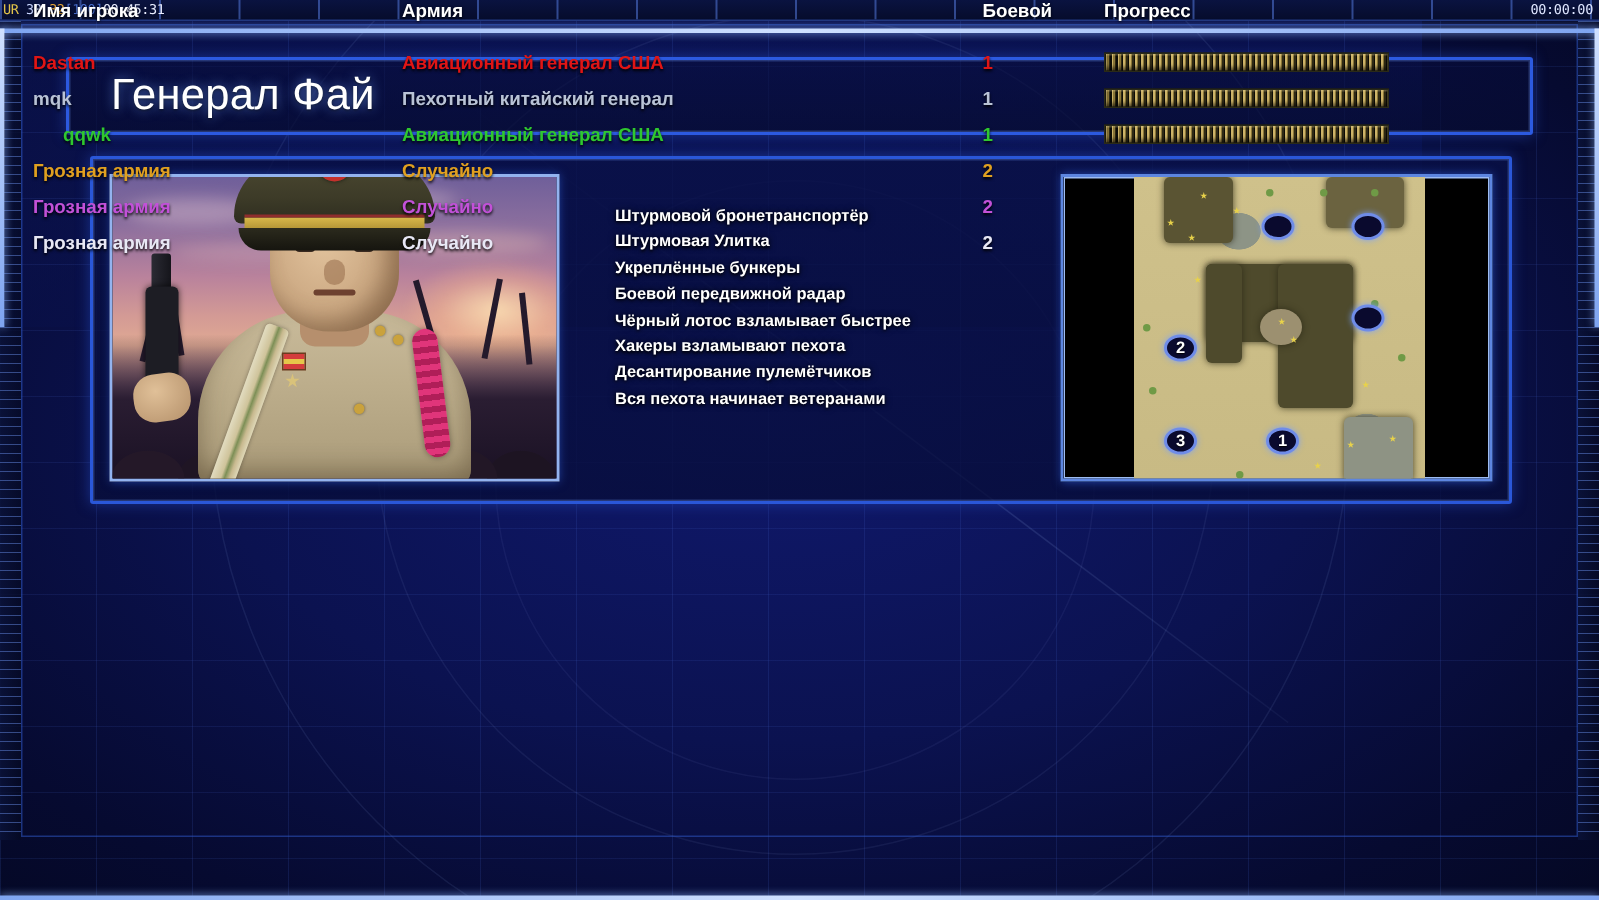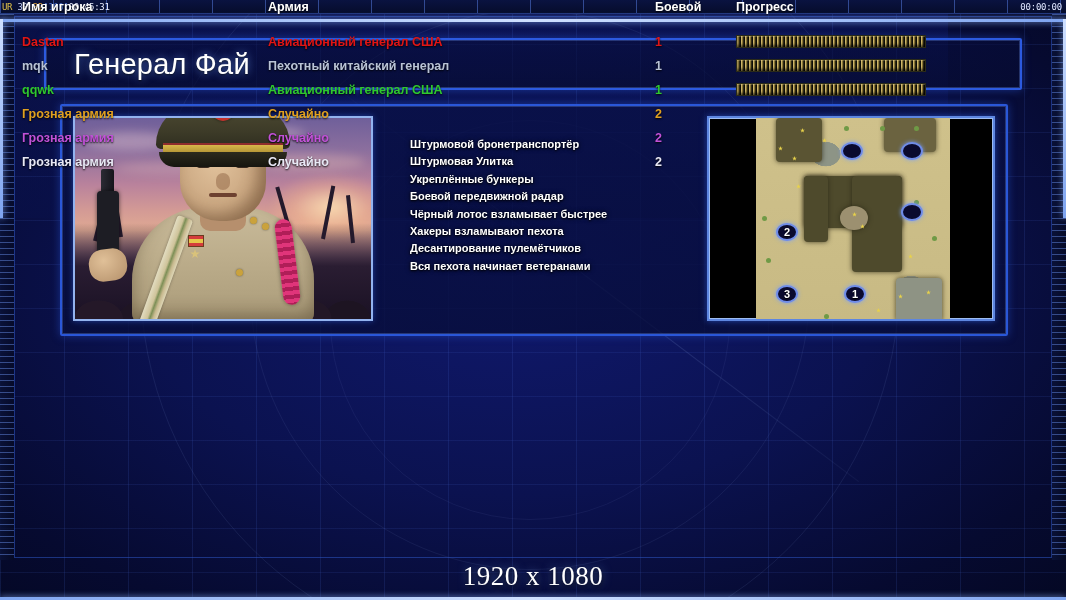--- a/index.html
+++ b/index.html
@@ -507,21 +507,21 @@
         </div>
         <div class="prow" style="top: 54px; padding-left: 33px;">
           <div class="cell col-name" style="color: rgb(185, 195, 214);">mqk</div>
           <div class="cell col-army" style="color: rgb(185, 195, 214);">Пехотный китайский генерал</div>
           <div class="cell col-team" style="color: rgb(185, 195, 214);">1</div>
           <div class="bar">
             <div class="fill" style="width: 100%;"></div>
           </div>
         </div>
         <div class="prow" style="top: 78px;">
-          <div class="cell col-name" style="color: rgb(47, 200, 47);">qqwk</div>
+          <div class="cell col-name" style="color: rgb(47, 200, 47); margin-left: 20px;">qqwk</div>
           <div class="cell col-army" style="color: rgb(47, 200, 47);">Авиационный генерал США</div>
           <div class="cell col-team" style="color: rgb(47, 200, 47);">1</div>
           <div class="bar">
             <div class="fill" style="width: 100%;"></div>
           </div>
         </div>
         <div class="prow" style="top: 102px;">
           <div class="cell col-name" style="color: rgb(224, 160, 32);">Грозная армия</div>
           <div class="cell col-army" style="color: rgb(224, 160, 32);">Случайно</div>
           <div class="cell col-team" style="color: rgb(224, 160, 32);">2</div>
@@ -532,14 +532,13 @@
           <div class="cell col-team" style="color: rgb(194, 81, 216);">2</div>
         </div>
         <div class="prow" style="top: 150px;">
           <div class="cell col-name" style="color: rgb(232, 232, 245);">Грозная армия</div>
           <div class="cell col-army" style="color: rgb(232, 232, 245);">Случайно</div>
           <div class="cell col-team" style="color: rgb(232, 232, 245);">2</div>
         </div>
       </div>
   </div>
 
-  <div id="resolution-overlay">1920 x 1080</div>
 </div>
 
 </body></html>

